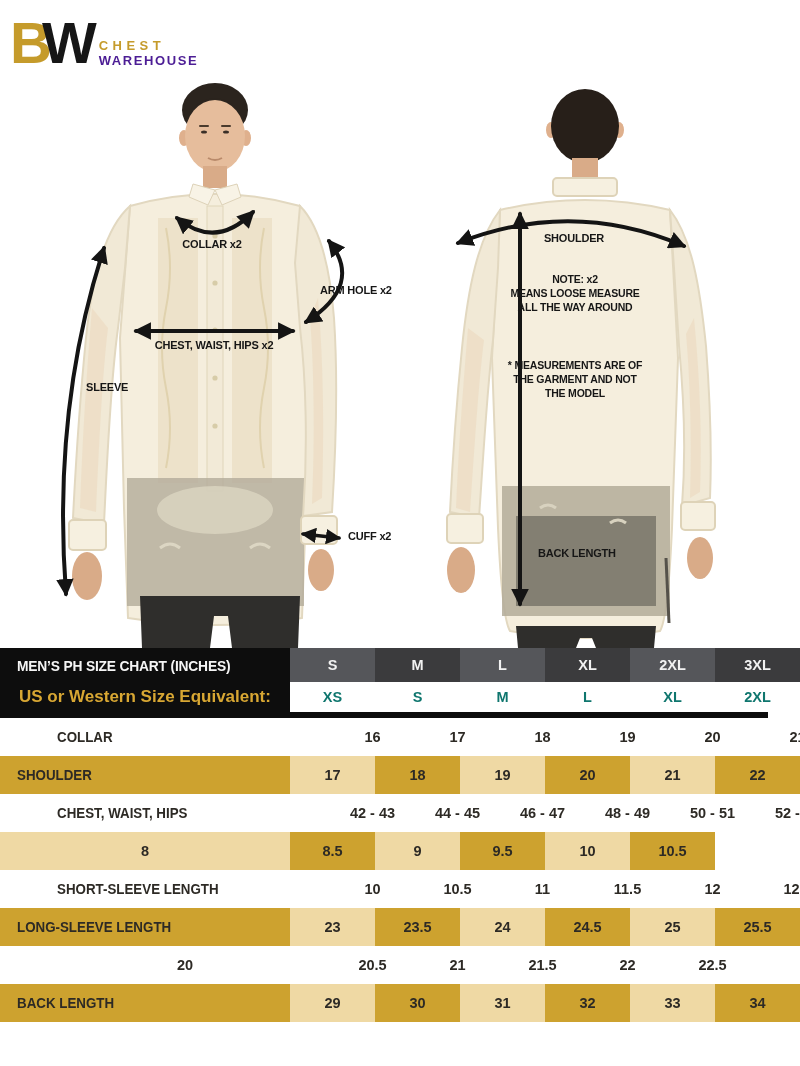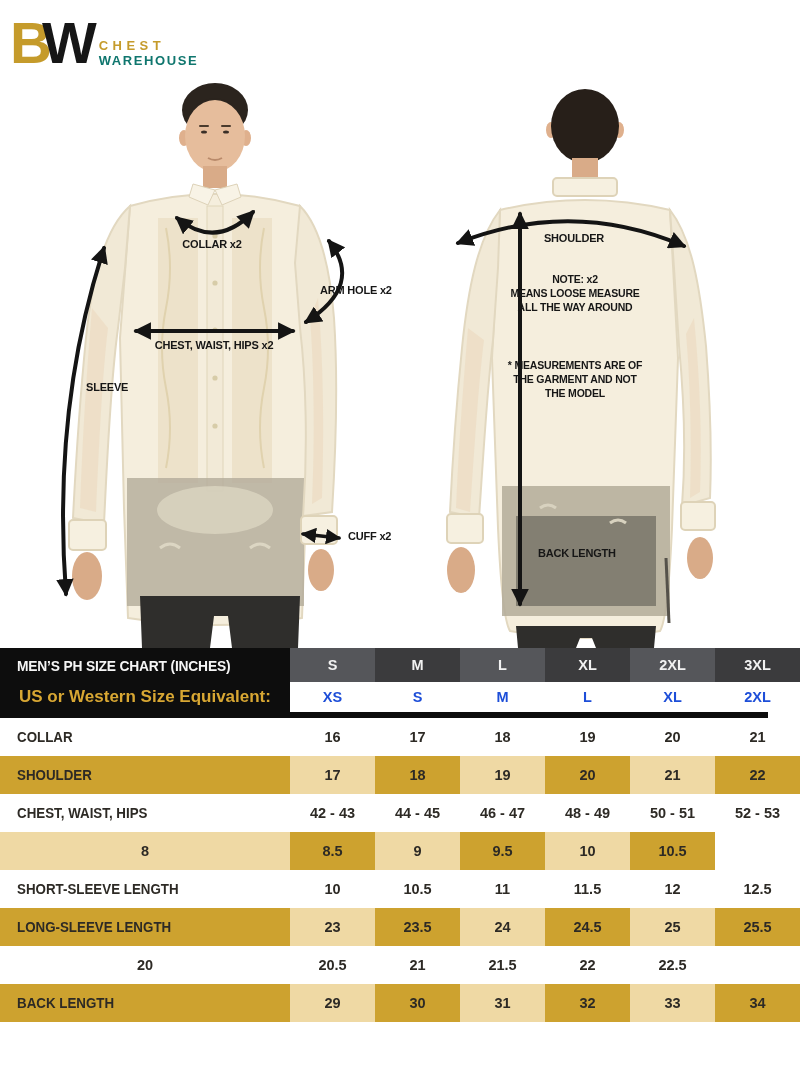--- a/index.html
+++ b/index.html
@@ -9,21 +9,21 @@
     background:#ffffff; font-family:"Liberation Sans","DejaVu Sans",sans-serif;
   }
 
   
   .logo { position:absolute; left:10px; top:14px; display:flex; align-items:flex-start; }
   .logo-initials { display:flex; font-weight:bold; font-size:58px; line-height:58px; letter-spacing:-4px; }
   .logo-b { color:#c59b2b; }
   .logo-w { color:#161616; margin-left:-6px; }
   .logo-words { margin-left:6px; margin-top:24px; display:flex; flex-direction:column; }
   .logo-word1 { color:#c59b2b; font-size:13px; font-weight:bold; letter-spacing:4.5px; line-height:15px; }
-  .logo-word2 { color:#0f766e; font-size:13px; font-weight:bold; letter-spacing:1.6px; line-height:15px; }
+  .logo-word2 { color:#4c1d95; font-size:13px; font-weight:bold; letter-spacing:1.6px; line-height:15px; }
 
   
   .photos { position:absolute; left:0; top:78px; width:800px; height:570px; }
   .ann {
     position:absolute; color:#161616; font-weight:bold; font-size:11px;
     letter-spacing:-0.2px; white-space:nowrap;
   }
   .ann.center { text-align:center; }
   .note-block {
     position:absolute; width:170px; color:#161616; font-weight:bold; font-size:10.5px;
@@ -37,22 +37,22 @@
   .t-row.h2 { height:30px; }
   .t-row.body { height:38px; }
   .divider { height:6px; background:#0d0d0d; }
   .c { display:flex; align-items:center; justify-content:center; font-weight:bold; font-size:14.5px; }
   .c.lbl { justify-content:flex-start; padding-left:17px; }
   .black { background:#0d0d0d; }
   .title { color:#f5f5f5; font-size:15px; letter-spacing:-0.2px; }
   .ga { background:#55565a; color:#f2f2f2; }
   .gb { background:#3b3b3d; color:#f2f2f2; }
   .us-lbl { color:#d8a733; font-size:17px; }
-  .us-val { background:#ffffff; color:#1d4ed8; }
-  .row-white { background:#ffffff; }
+  .us-val { background:#ffffff; color:#0f766e; }
+  .row-white { background:#ffffff;padding-left:40px; }
   .row-gold .lbl { background:#cda22f; }
   .cell-tan { background:#efd9a4; }
   .cell-gold { background:#cda22f; }
   .cond { display:inline-block; transform:scaleX(.92); transform-origin:0 50%; white-space:nowrap; }
 </style>
 </head>
 <body>
 
 <div class="page">
 

